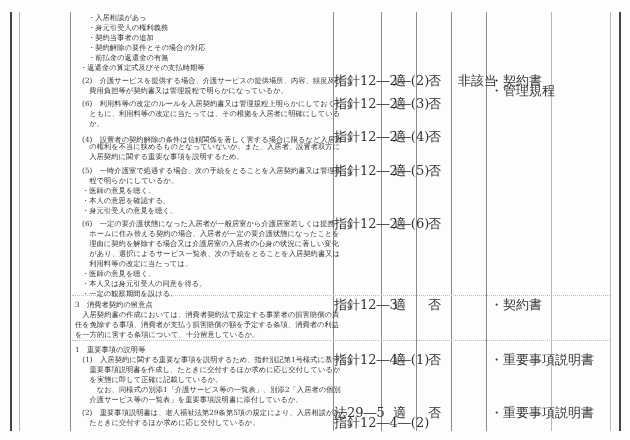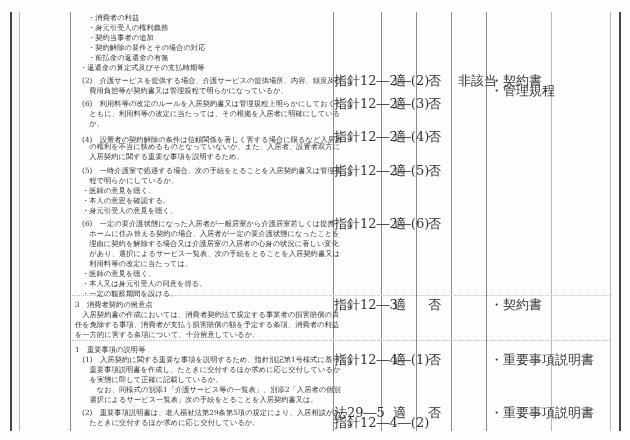--- a/index.html
+++ b/index.html
@@ -29,21 +29,21 @@
 <div class="vline" style="left:451px"></div>
 <div class="vline" style="left:486px"></div>
 <div class="vline light" style="left:551px"></div>
 <div class="vline light" style="left:610px"></div>
 <div class="vline dark" style="left:619px"></div>
 
 <div class="hdot" style="top:295px"></div>
 <div class="hdot" style="top:340px"></div>
 
 <div>
-  <div class="txt" style="left:88px;top:12px">・消費者の利益</div>
+  <div class="txt" style="left:88px;top:12px">・入居相談があっ</div>
   <div class="txt" style="left:88px;top:22px">・身元引受人の権利義務</div>
   <div class="txt" style="left:88px;top:32px">・契約当事者の追加</div>
   <div class="txt" style="left:88px;top:42px">・契約解除の要件とその場合の対応</div>
   <div class="txt" style="left:88px;top:52px">・前払金の返還金の有無</div>
   <div class="txt" style="left:80px;top:62px">・返還金の算定式及びその支払時期等</div>
 </div>
 
 <div>
   <div class="txt" style="left:82px;top:75px">(2)　介護サービスを提供する場合、介護サービスの提供場所、内容、頻度及び</div>
   <div class="txt" style="left:82px;top:85px">　費用負担等が契約書又は管理規程で明らかになっているか。</div>
@@ -108,21 +108,21 @@
   <div class="cell c-ng" style="top:299px">否</div>
   <div class="cell c-doc" style="top:299px">・契約書</div>
 </div>
 
 <div>
   <div class="txt" style="left:75px;top:344px">1　重要事項の説明等</div>
   <div class="txt" style="left:75px;top:354px">　(1)　入居契約に関する重要な事項を説明するため、指針別記第1号様式に基づく</div>
   <div class="txt" style="left:75px;top:364px">　　重要事項説明書を作成し、たときに交付するほか求めに応じ交付しているか</div>
   <div class="txt" style="left:75px;top:374px">　　を実態に即して正確に記載しているか。</div>
   <div class="txt" style="left:75px;top:384px">　　　なお、同様式の別添1「介護サービス等の一覧表」、別添2「入居者の個別</div>
-  <div class="txt" style="left:75px;top:394px">　　選択によるサービス一覧表」次の手続をとることを入居契約書又は。</div>
+  <div class="txt" style="left:75px;top:394px">　　介護サービス等の一覧表」を重要事項説明書に添付しているか。</div>
   <div class="cell c-ref" style="top:354px">指針12―4―(1)</div>
   <div class="cell c-ok" style="top:354px">適</div>
   <div class="cell c-ng" style="top:354px">否</div>
   <div class="cell c-doc" style="top:354px">・重要事項説明書</div>
 </div>
 
 <div>
   <div class="txt" style="left:82px;top:407px">(2)　重要事項説明書は、老人福祉法第29条第5項の規定により、入居相談があっ</div>
   <div class="txt" style="left:82px;top:417px">　たときに交付するほか求めに応じ交付しているか。</div>
   <div class="cell c-ref" style="top:407px">法29―5</div>

